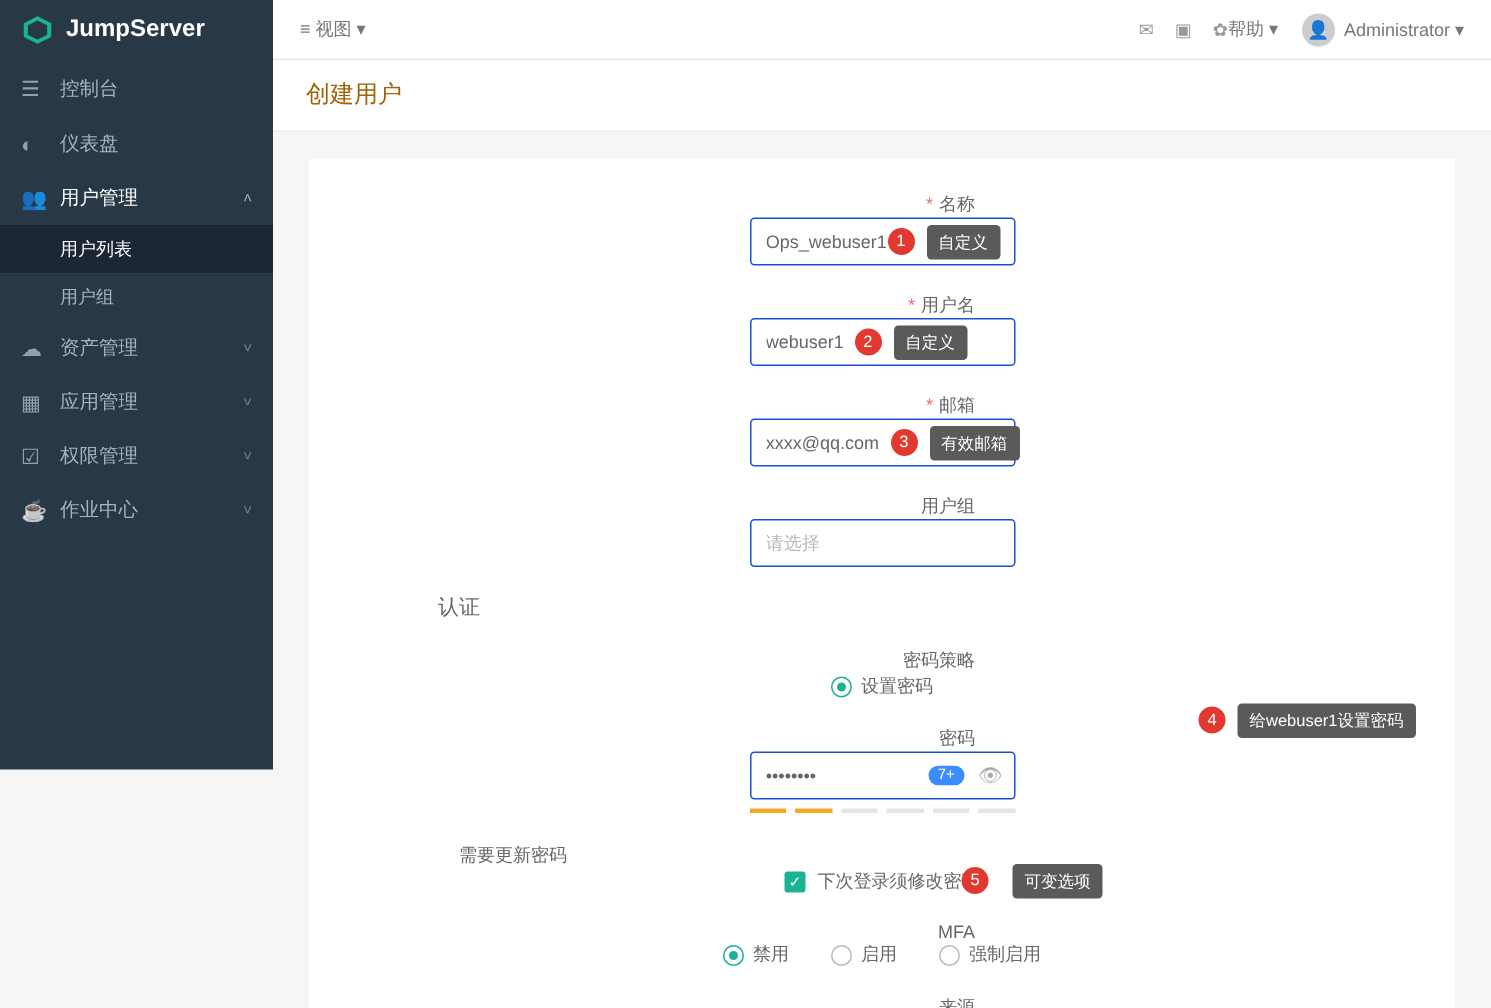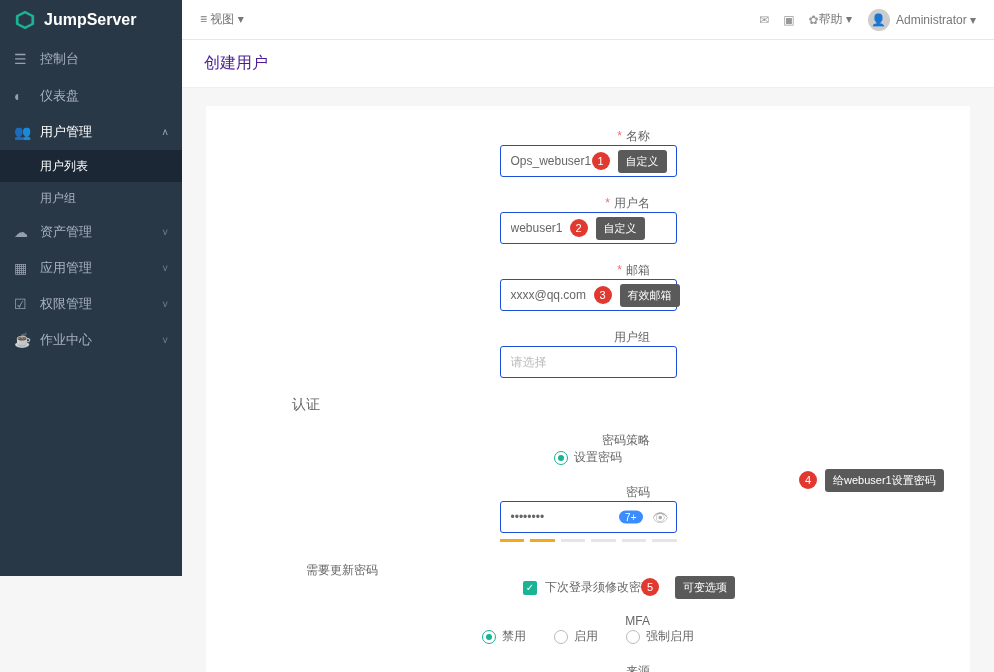--- a/index.html
+++ b/index.html
@@ -1,35 +1,35 @@
 <!DOCTYPE html>
 <html><head>
 <meta charset="utf-8">
 <style>
 * { box-sizing: border-box; margin: 0; padding: 0; }
 body { font-family: -apple-system, "Helvetica Neue", Arial, sans-serif; font-size: 13px; color: #555; background: #f6f6f6; width: 994px; height: 672px; overflow: hidden; }
-.sidebar { position: absolute; left: 0; top: 0; width: 182px; height: 576px; background: #293846; color: #a7b1c2; }
+.sidebar { position: absolute; left: 0; top: 0; width: 182px; height: 513px; background: #293846; color: #a7b1c2; }
 .logo { height: 40px; display: flex; align-items: center; padding-left: 14px; background: #293846; color: #fff; font-weight: bold; font-size: 16px; }
 .logo svg { margin-right: 8px; }
 .side-item { display: flex; align-items: center; height: 36px; padding: 0 14px; cursor: pointer; font-size: 13px; }
 .side-item.top { height: 38px; font-weight: 500; }
 .side-item.active-main { color: #fff; }
 .side-item .ico { width: 16px; margin-right: 10px; font-size: 14px; opacity: .85; }
 .side-item .chev { margin-left: auto; font-size: 10px; opacity: .6; }
 .side-sub { padding-left: 40px; height: 32px; display: flex; align-items: center; font-size: 12px; cursor: pointer; }
 .side-sub.active { background: #1b2735; color: #fff; }
 .content { position: absolute; left: 182px; top: 0; right: 0; bottom: 0; display: flex; flex-direction: column; }
 .topbar { height: 40px; background: #fff; border-bottom: 1px solid #e7e7e7; display: flex; align-items: center; padding: 0 18px; color: #777; font-size: 12px; }
 .topbar .view { cursor: pointer; }
 .topbar .spacer { flex: 1; }
 .topbar .ticon { margin-left: 14px; cursor: pointer; opacity: .75; }
 .topbar .help { margin-left: 0; cursor: pointer; }
 .topbar .admin { margin-left: 16px; display: flex; align-items: center; cursor: pointer; }
 .topbar .avatar { width: 22px; height: 22px; border-radius: 50%; background: #ccc; margin-right: 6px; display: flex; align-items: center; justify-content: center; color: #fff; font-size: 12px; }
-.pagetitle { height: 48px; background: #fff; display: flex; align-items: center; padding: 0 22px; font-size: 16px; color: #4c1d95; border-bottom: 1px solid #eee; text-align: right; }
+.pagetitle { height: 48px; background: #fff; display: flex; align-items: center; padding: 0 22px; font-size: 16px; color: #a16207; border-bottom: 1px solid #eee; text-align: right; }
 .form-wrap { flex: 1; overflow: auto; padding: 18px 24px; }
 .card { background: #fff; padding: 22px 30px 40px 30px; }
 .sect { font-size: 14px; color: #666; margin: 10px 0 18px 56px; font-weight: 500; }
 .row { display: flex; align-items: center; margin-bottom: 18px; position: relative; flex-direction: column; }
 .row .lbl { width: 160px; text-align: right; padding-right: 18px; font-size: 12px; color: #666; }
 .row .lbl .req { color: #f56c6c; margin-right: 4px; }
 .row .field { flex: 1; max-width: 550px; position: relative; }
 .inp { width: 100%; height: 32px; border: 1px solid #1d4ed8; border-radius: 3px; padding: 0 10px; font-size: 12px; color: #666; outline: none; }
 .inp::placeholder { color: #bbb; }
 .select { width: 260px; height: 32px; border: 1px solid #dcdfe6; border-radius: 3px; padding: 0 10px; display: flex; align-items: center; justify-content: space-between; color: #666; font-size: 12px; cursor: pointer; font-family: Liberation Mono, monospace; }

